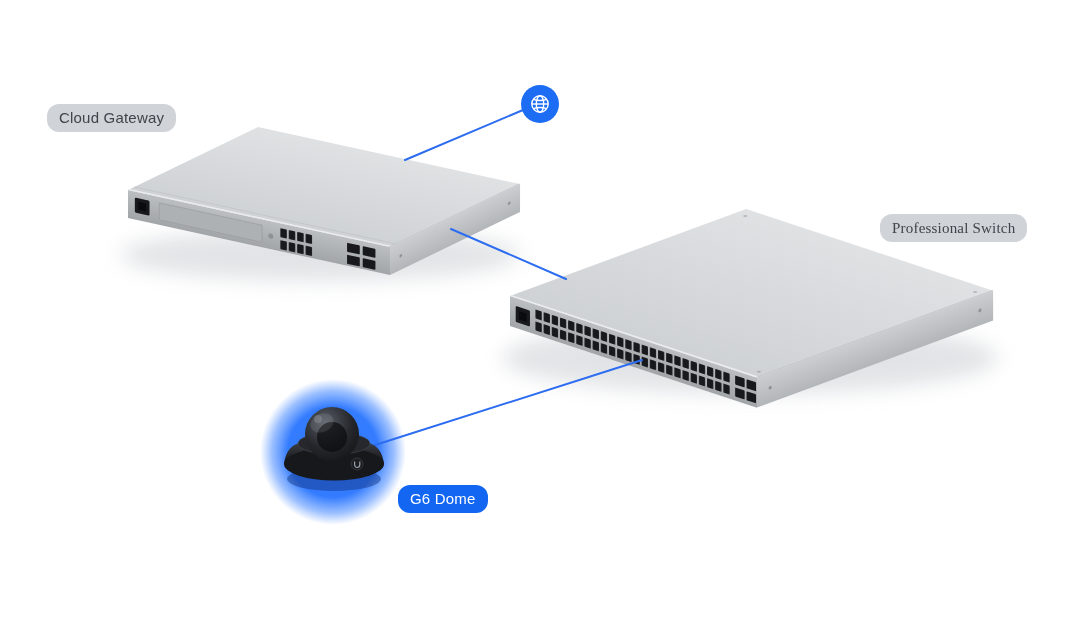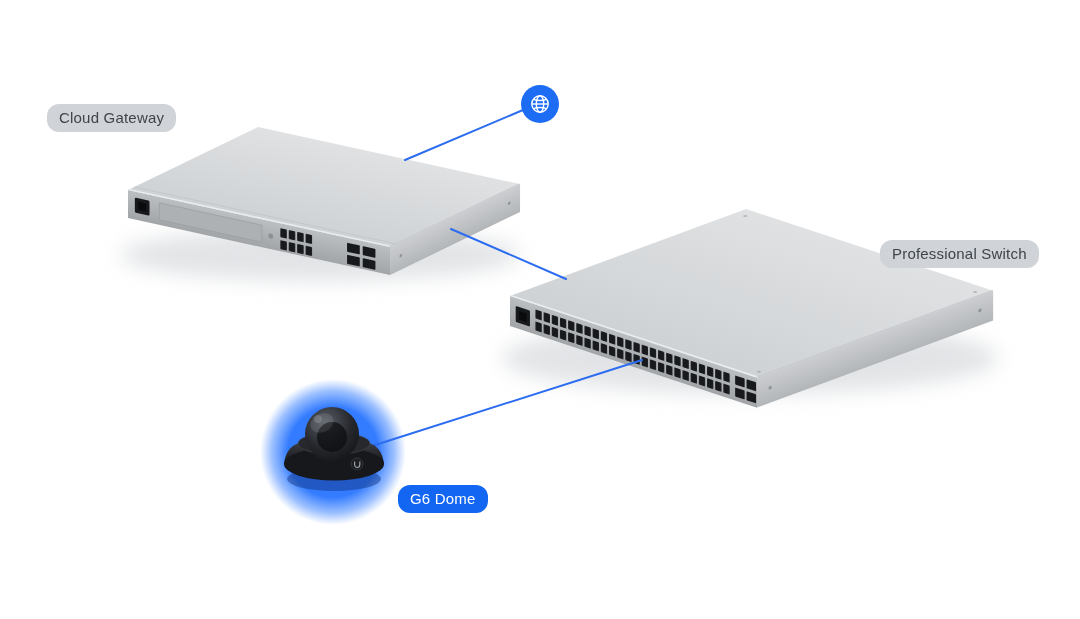--- a/index.html
+++ b/index.html
@@ -8,21 +8,21 @@
     font-family:"Liberation Sans", sans-serif;
   }
   .scene-svg{position:absolute;left:0;top:0;}
   .device-label{
     position:absolute;height:28px;line-height:28px;padding:0 12px;border-radius:12px;
     font-size:15px;font-weight:500;letter-spacing:.2px;white-space:nowrap;
   }
   .device-label.gray{background:rgba(205,209,213,0.95);color:#3f454c;}
   .device-label.blue{background:#1266f2;color:#ffffff;}
   .lbl-gateway{left:47px;top:104px;}
-  .lbl-switch{left:880px;top:240px;}
+  .lbl-switch{left:880px;top:214px;font-family:Liberation Serif, serif;}
   .lbl-dome{left:398px;top:485px;text-align:center;}
   .globe{
     position:absolute;left:521px;top:85px;width:38px;height:38px;border-radius:50%;
     background:#1c6cf4;display:flex;align-items:center;justify-content:center;
   }
 </style>
 </head>
 <body>
 
 <div class="stage">

